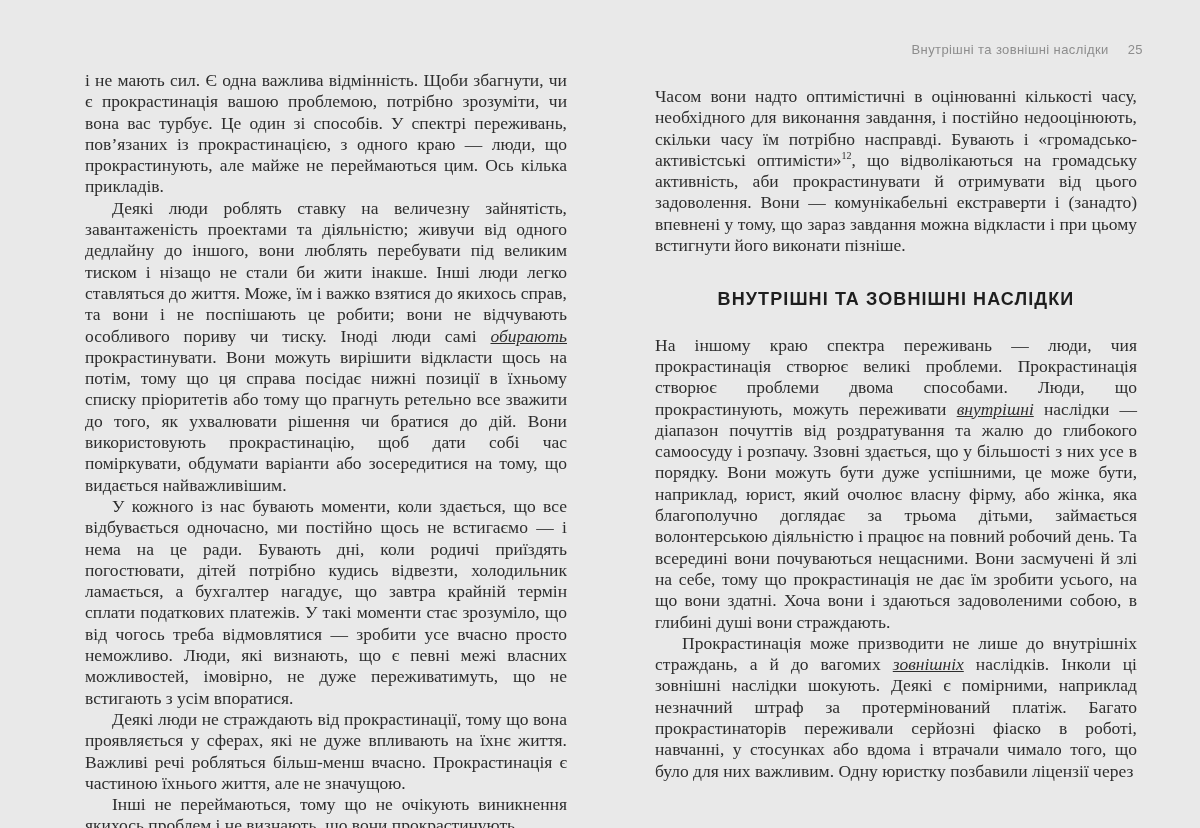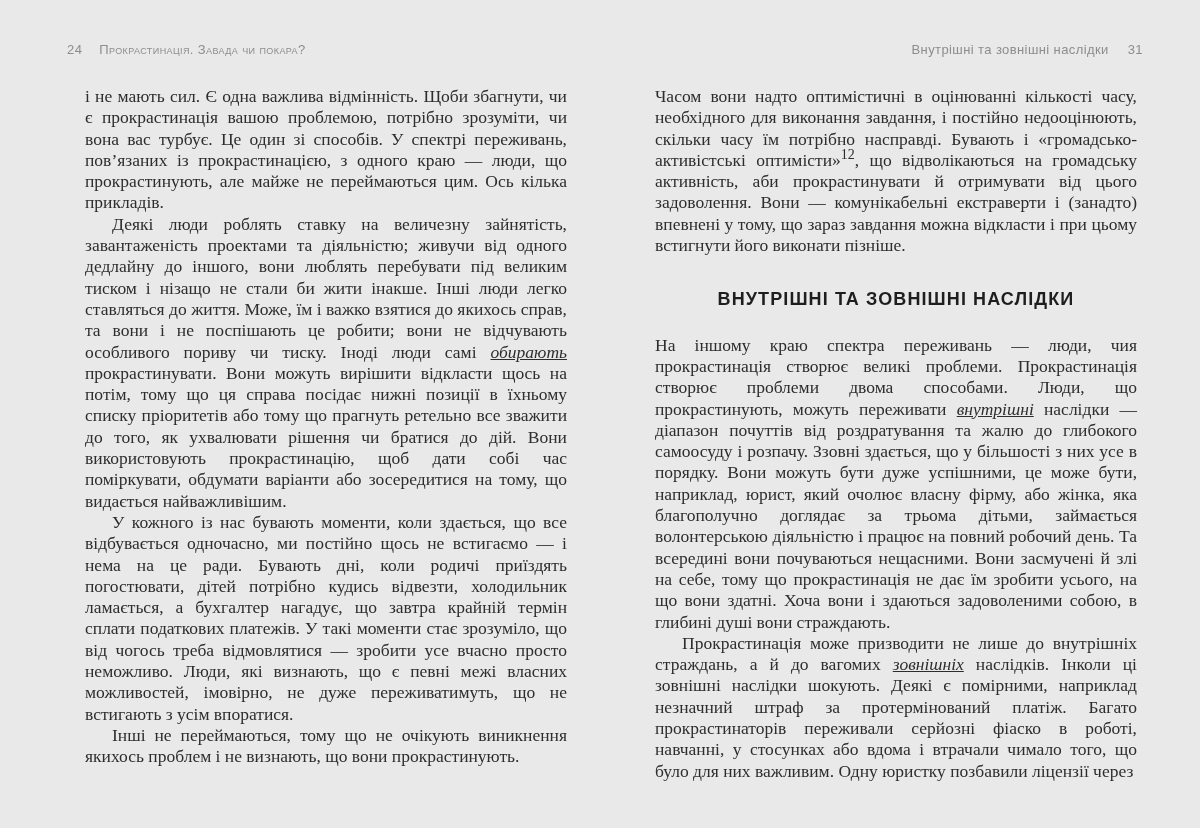--- a/index.html
+++ b/index.html
@@ -43,21 +43,21 @@
   .body-text {
     margin-top: 28px;
     font-size: 17.5px;
     line-height: 21.3px;
     text-align: justify;
   }
   .body-text p { text-indent: 27px; }
   .body-text p.no-indent { text-indent: 0; }
   .body-text em { font-style: italic; text-decoration: underline; }
   sup {
-    font-size: 14px;
+    font-size: 10px;
     line-height: 0;
     vertical-align: super;
   }
   .section-heading {
     font-family: "Liberation Sans", "DejaVu Sans", sans-serif;
     font-weight: bold;
     font-size: 18px;
     letter-spacing: 1.1px;
     text-transform: uppercase;
     text-align: center;
@@ -65,36 +65,33 @@
     margin: 33px 0 24px 0;
     text-indent: 0;
   }
 </style>
 </head>
 <body>
 
 <div class="spread">
 
   <section class="page page-left">
-    <header class="running-head left-head">
-      <span class="page-num">24</span>
-      <span class="rh-title">Прокрастинація. Завада чи покара?</span>
-    </header>
     <div class="body-text">
       <p class="no-indent"><span>і не мають сил. Є одна важлива відмінність. Щоби збагнути, чи є прокрастинація вашою проблемою, потрібно зрозуміти, чи вона вас турбує. Це один зі способів. У спектрі переживань, пов’язаних із прокрастинацією, з одного краю — люди, що прокрастинують, але майже не переймаються цим. Ось кілька прикладів.</span></p>
       <p><span>Деякі люди роблять ставку на величезну зайнятість, завантаженість проектами та діяльністю; живучи від одного дедлайну до іншого, вони люблять перебувати під великим тиском і нізащо не стали би жити інакше. Інші люди легко ставляться до життя. Може, їм і важко взятися до якихось справ, та вони і не поспішають це робити; вони не відчувають особливого пориву чи тиску. Іноді люди самі </span><em>обирають</em><span> прокрастинувати. Вони можуть вирішити відкласти щось на потім, тому що ця справа посідає нижні позиції в їхньому списку пріоритетів або тому що прагнуть ретельно все зважити до того, як ухвалювати рішення чи братися до дій. Вони використовують прокрастинацію, щоб дати собі час поміркувати, обдумати варіанти або зосередитися на тому, що видається найважливішим.</span></p>
       <p><span>У кожного із нас бувають моменти, коли здається, що все відбувається одночасно, ми постійно щось не встигаємо — і нема на це ради. Бувають дні, коли родичі приїздять погостювати, дітей потрібно кудись відвезти, холодильник ламається, а бухгалтер нагадує, що завтра крайній термін сплати податкових платежів. У такі моменти стає зрозуміло, що від чогось треба відмовлятися — зробити усе вчасно просто неможливо. Люди, які визнають, що є певні межі власних можливостей, імовірно, не дуже переживатимуть, що не встигають з усім впоратися.</span></p>
+      <p><span>Деякі люди не страждають від прокрастинації, тому що вона проявляється у сферах, які не дуже впливають на їхнє життя. Важливі речі робляться більш-менш вчасно. Прокрастинація є частиною їхнього життя, але не значущою.</span></p>
       <p><span>Інші не переймаються, тому що не очікують виникнення якихось проблем і не визнають, що вони прокрастинують.</span></p>
     </div>
   </section>
 
   <section class="page page-right">
     <header class="running-head right-head">
       <span class="rh-title">Внутрішні та зовнішні наслідки</span>
-      <span class="page-num">31</span>
+      <span class="page-num">25</span>
     </header>
     <div class="body-text">
       <p class="no-indent"><span>Часом вони надто оптимістичні в оцінюванні кількості часу, необхідного для виконання завдання, і постійно недооцінюють, скільки часу їм потрібно насправді. Бувають і «громадсько-активістські оптимісти»</span><sup>12</sup><span>, що відволікаються на громадську активність, аби прокрастинувати й отримувати від цього задоволення. Вони — комунікабельні екстраверти і (занадто) впевнені у тому, що зараз завдання можна відкласти і при цьому встигнути його виконати пізніше.</span></p>
       <h2 class="section-heading">Внутрішні та зовнішні наслідки</h2>
       <p class="no-indent"><span>На іншому краю спектра переживань — люди, чия прокрастинація створює великі проблеми. Прокрастинація створює проблеми двома способами. Люди, що прокрастинують, можуть переживати </span><em>внутрішні</em><span> наслідки — діапазон почуттів від роздратування та жалю до глибокого самоосуду і розпачу. Ззовні здається, що у більшості з них усе в порядку. Вони можуть бути дуже успішними, це може бути, наприклад, юрист, який очолює власну фірму, або жінка, яка благополучно доглядає за трьома дітьми, займається волонтерською діяльністю і працює на повний робочий день. Та всередині вони почуваються нещасними. Вони засмучені й злі на себе, тому що прокрастинація не дає їм зробити усього, на що вони здатні. Хоча вони і здаються задоволеними собою, в глибині душі вони страждають.</span></p>
       <p><span>Прокрастинація може призводити не лише до внутрішніх страждань, а й до вагомих </span><em>зовнішніх</em><span> наслідків. Інколи ці зовнішні наслідки шокують. Деякі є помірними, наприклад незначний штраф за протермінований платіж. Багато прокрастинаторів переживали серйозні фіаско в роботі, навчанні, у стосунках або вдома і втрачали чимало того, що було для них важливим. Одну юристку позбавили ліцензії через</span></p>
     </div>
   </section>
 
 </div>

